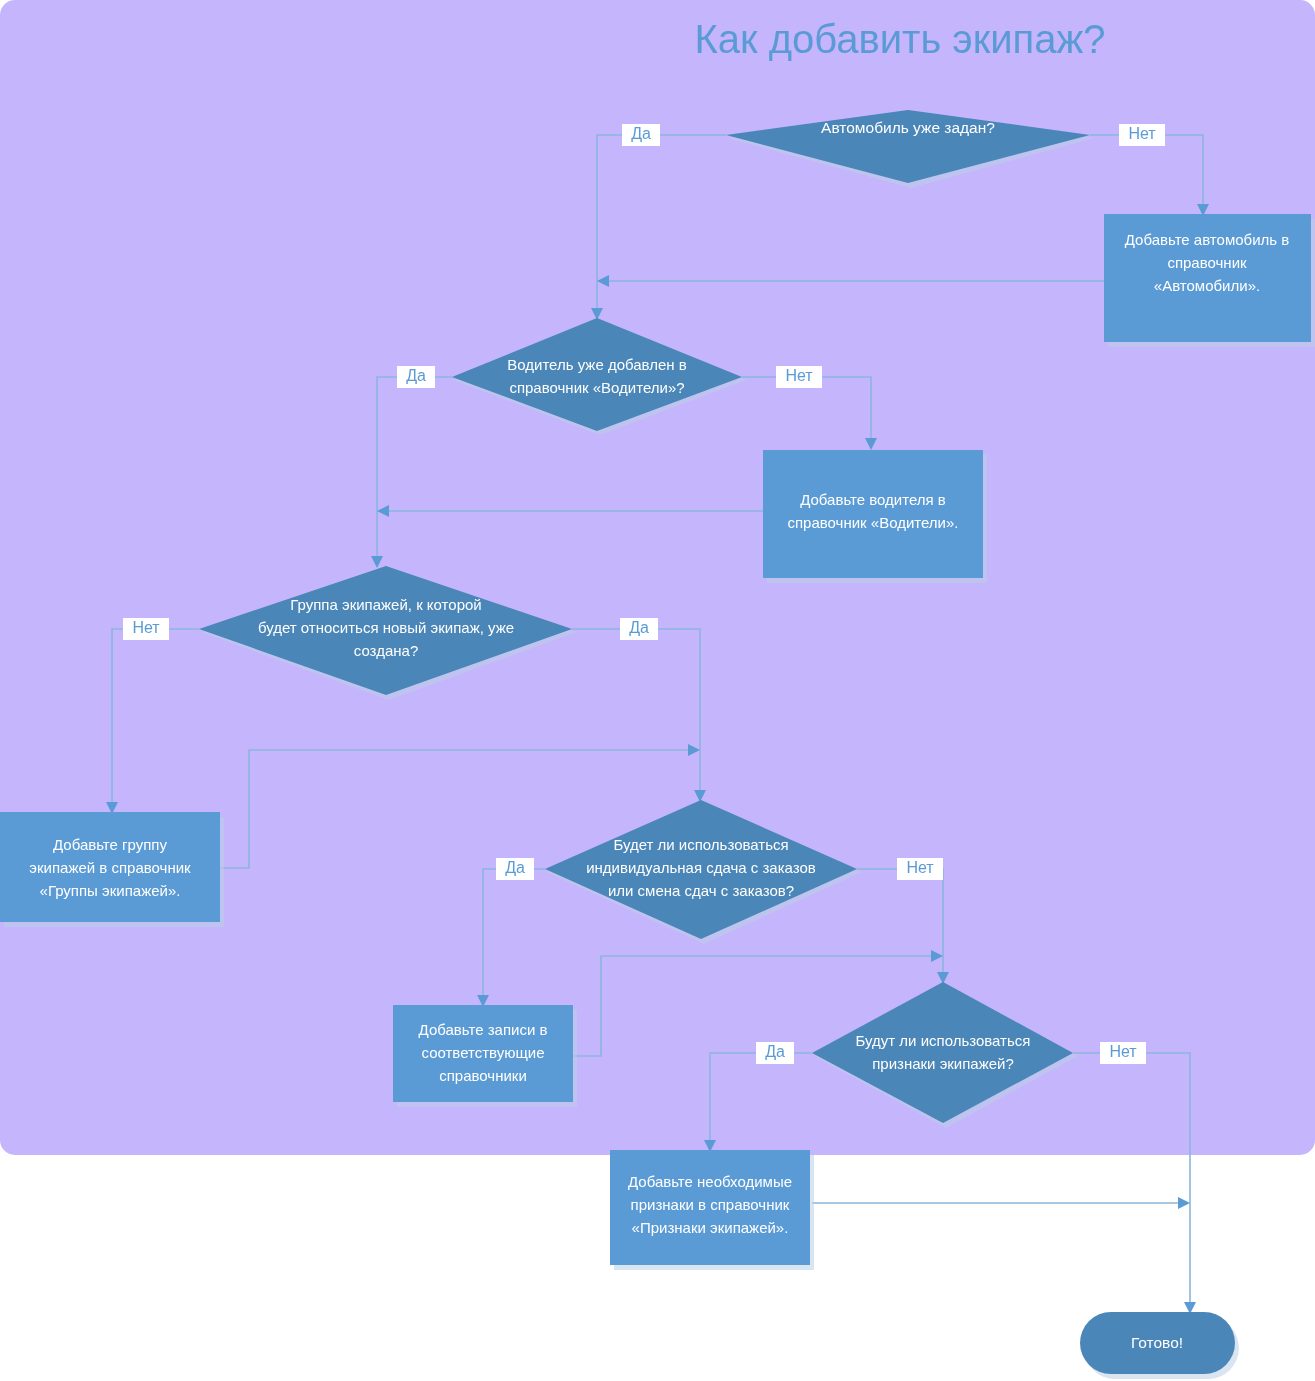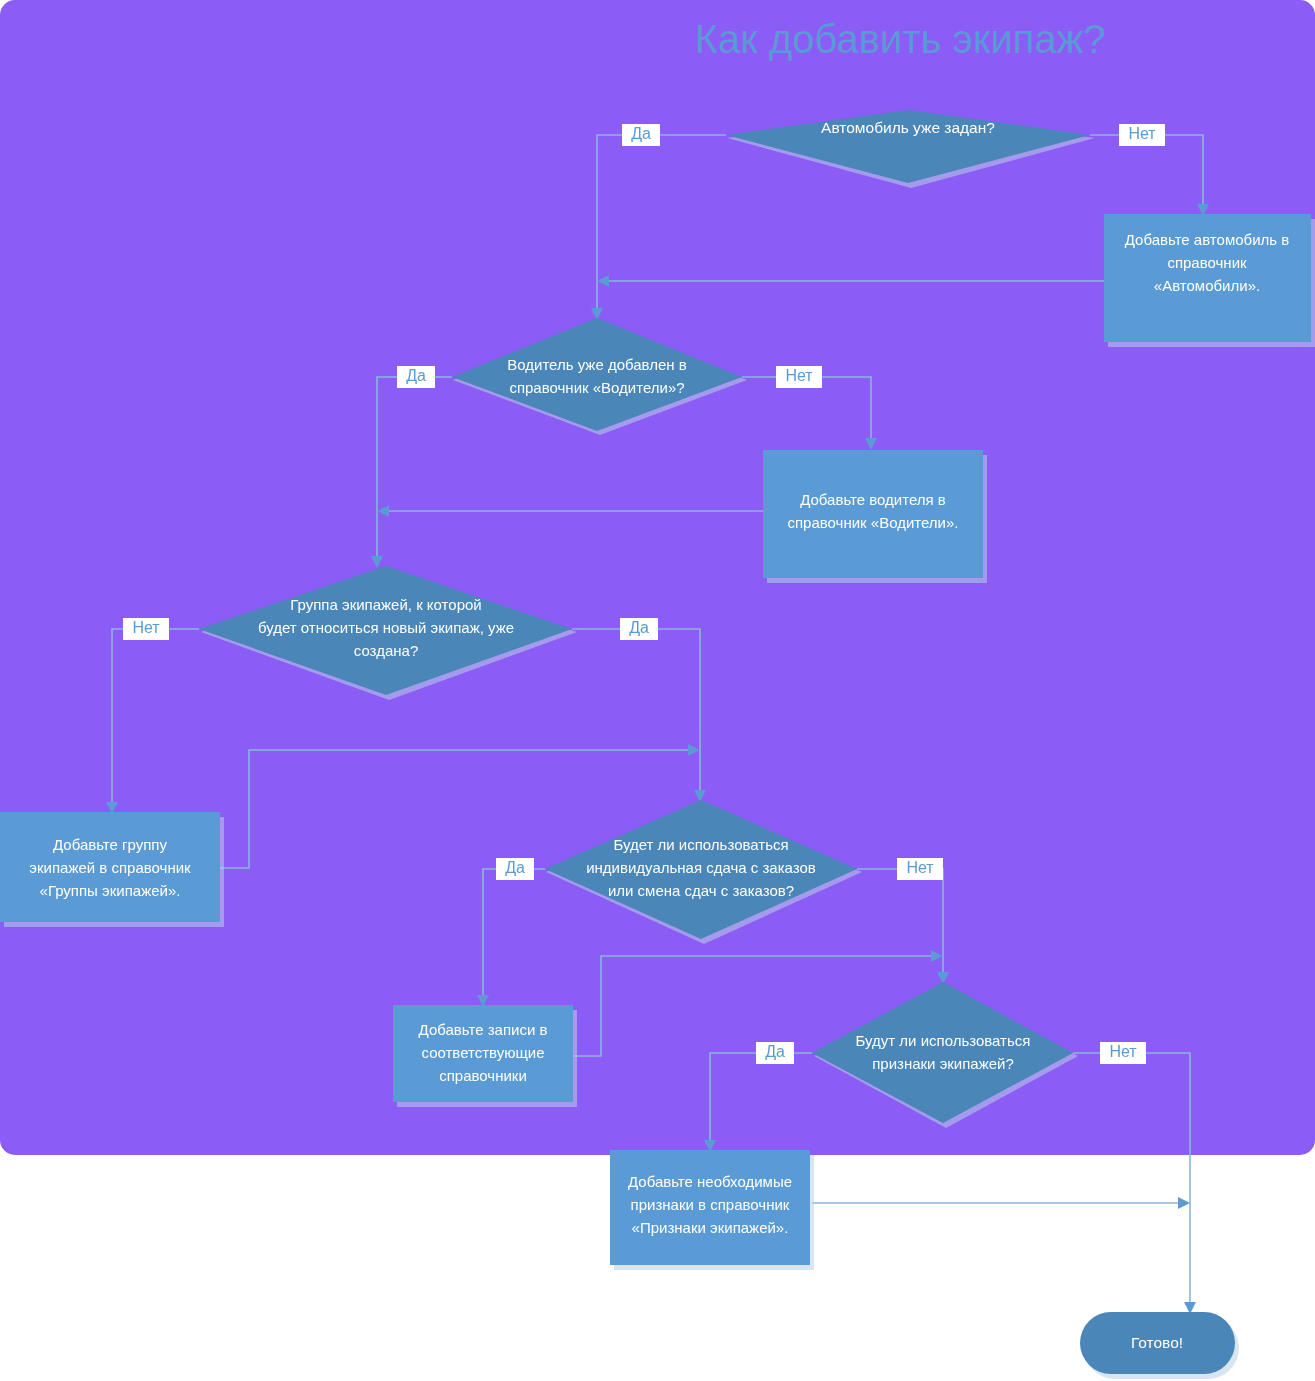--- a/index.html
+++ b/index.html
@@ -10,21 +10,21 @@
   body {
     width: 1315px;
     height: 1381px;
     font-family: "Liberation Sans", sans-serif;
     overflow: hidden;
   }
   #flowchart-root {
     position: relative;
     width: 1315px;
     height: 1155px;
-    background: #8b5cf6;
+    background: #c4b5fd;
     border-radius: 15px;
   }
   svg#flow-svg {
     position: absolute;
     top: 0;
     left: 0;
     width: 1315px;
     height: 1381px;
     display: block;
   }

